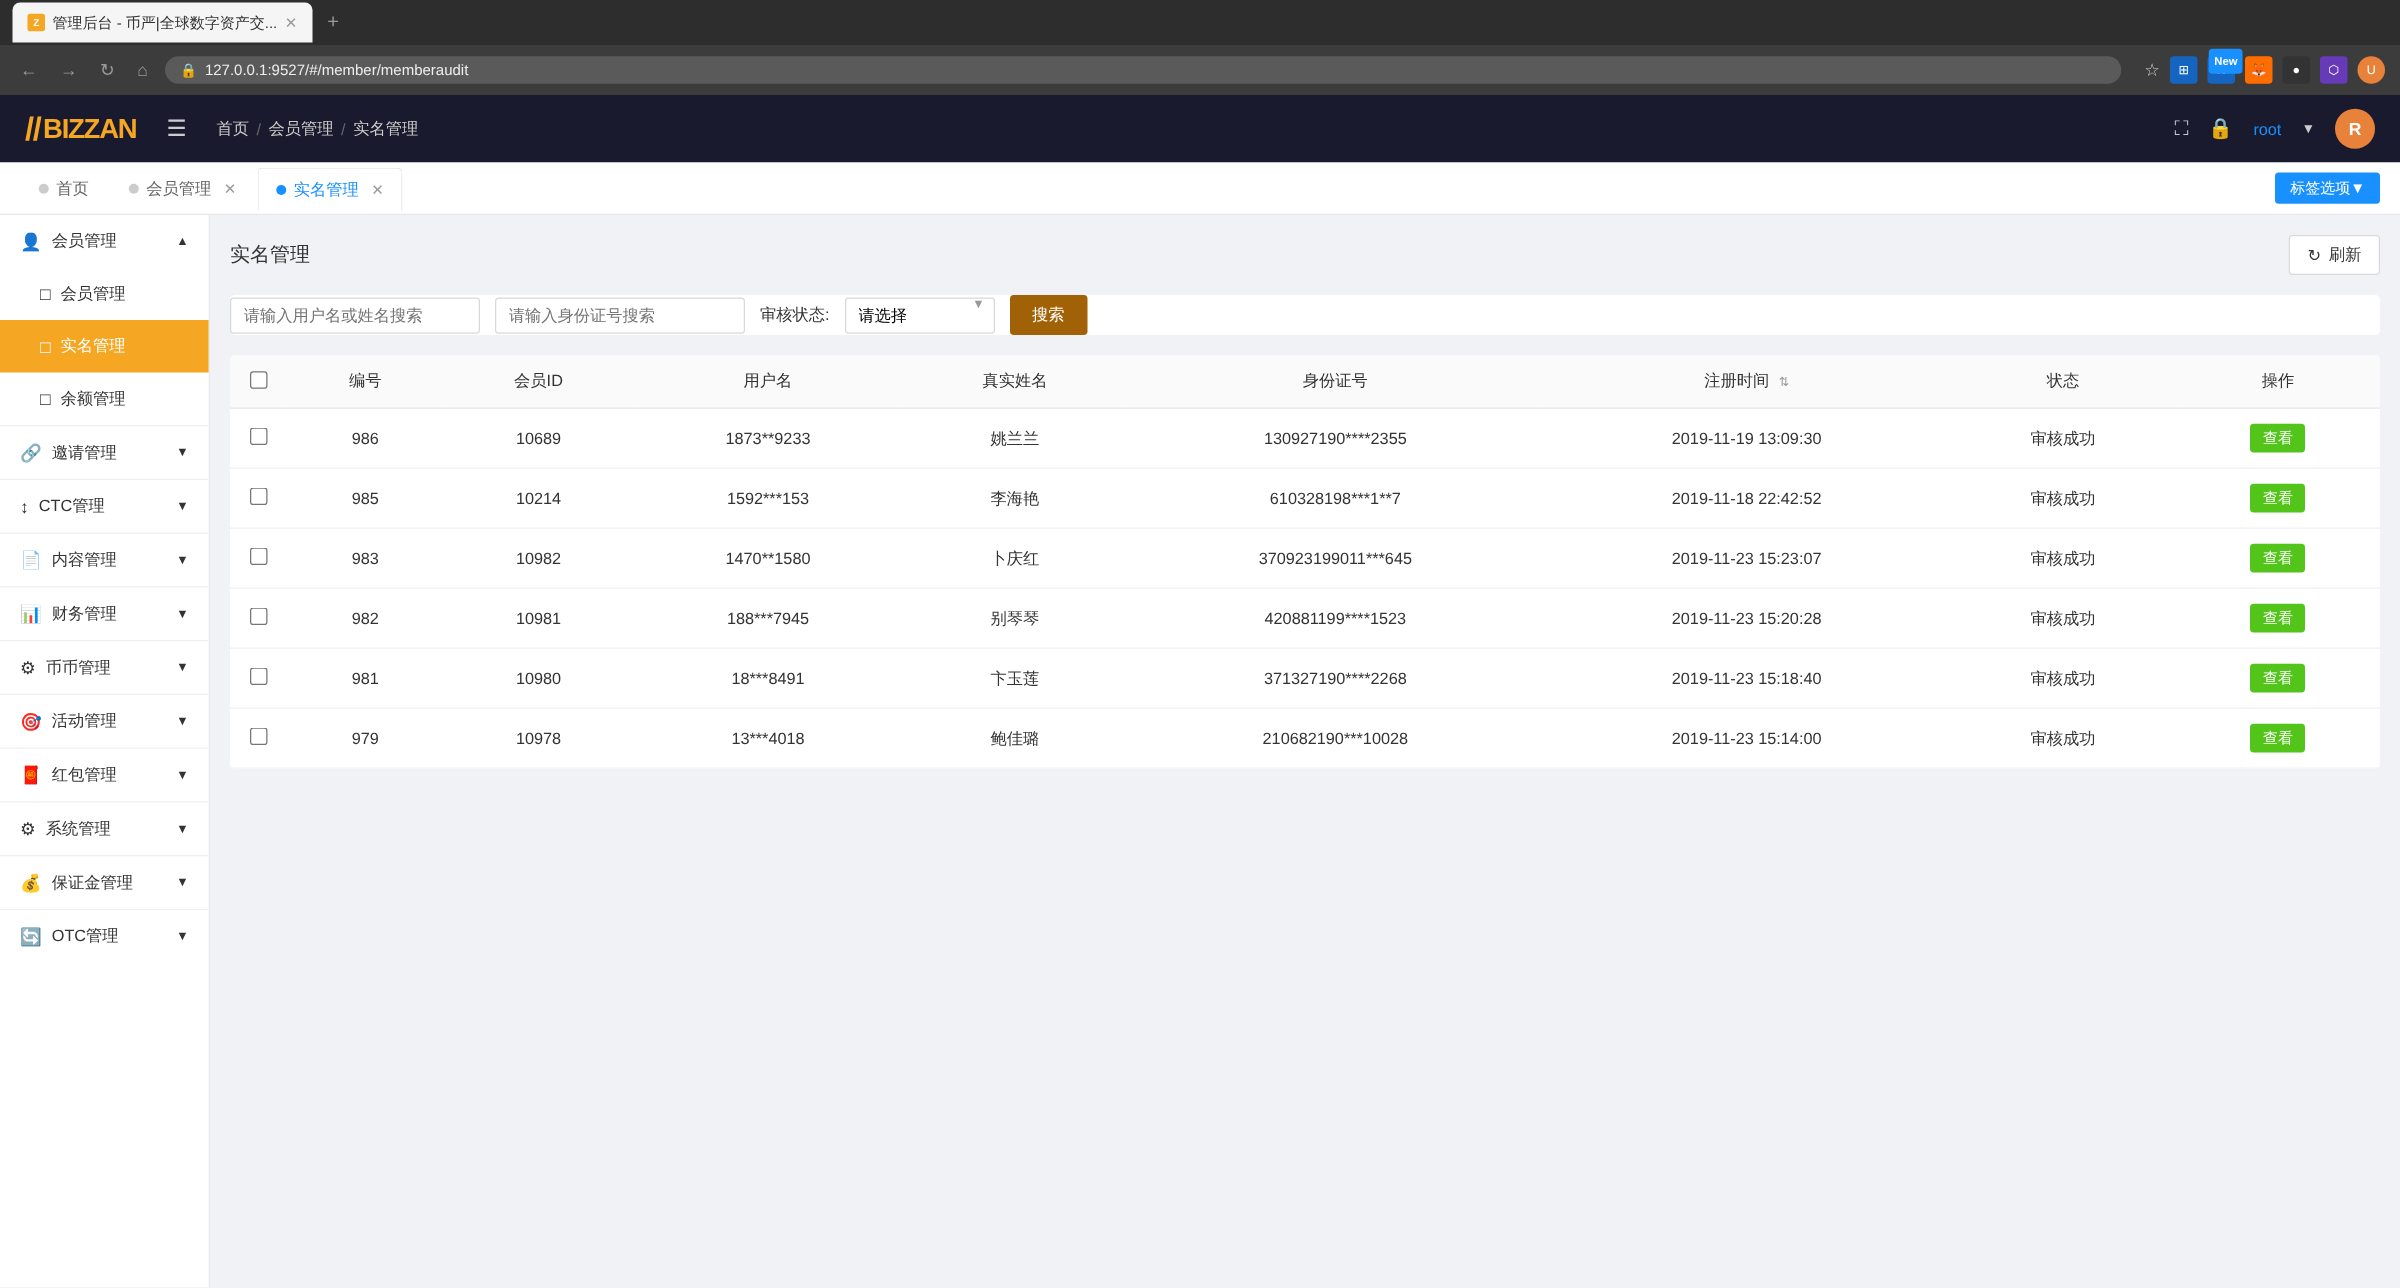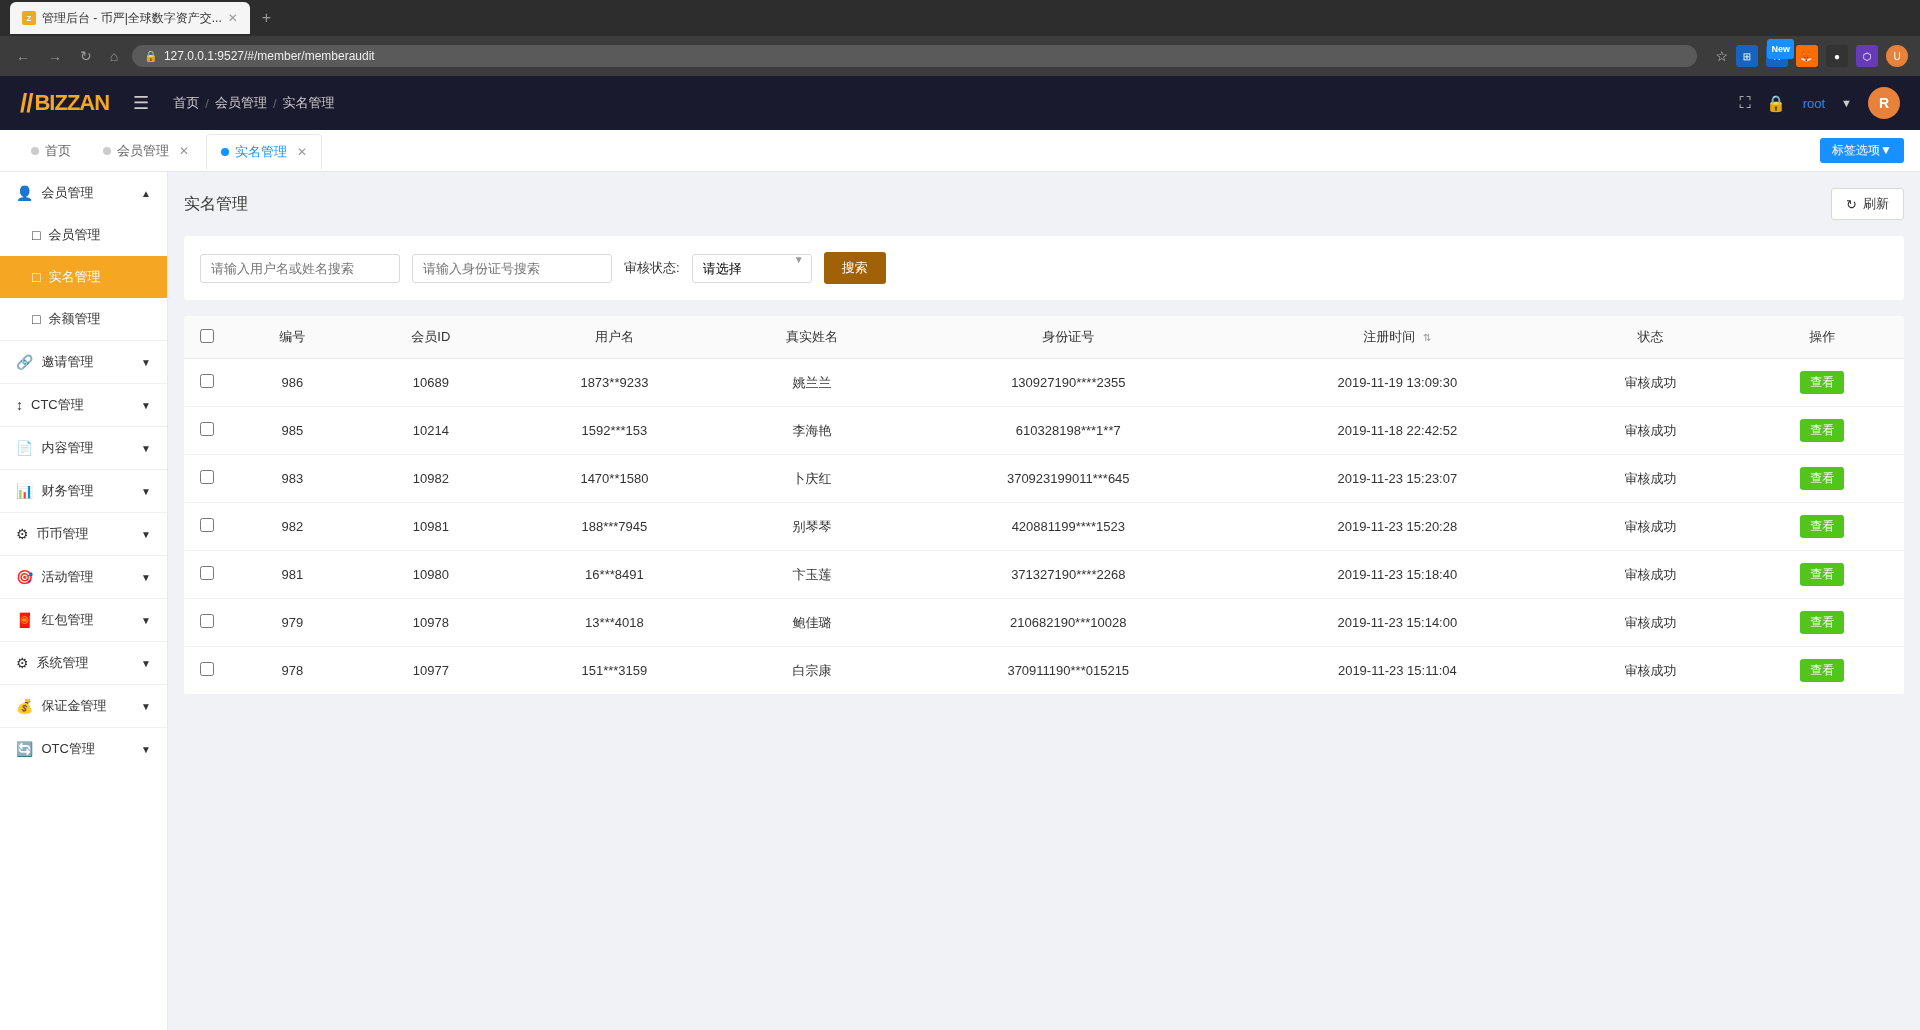--- a/index.html
+++ b/index.html
@@ -62,21 +62,21 @@
     .sidebar-icon { font-size: 14px; }
     .sidebar-sub { padding-left: 32px; }
 
     
     .content { flex: 1; padding: 16px; overflow-y: auto; background: #f0f2f5; }
     .content-header { display: flex; align-items: center; justify-content: space-between; margin-bottom: 16px; }
     .page-title { font-size: 16px; font-weight: 500; color: #333; }
     .refresh-btn { background: #fff; border: 1px solid #d9d9d9; padding: 6px 14px; border-radius: 3px; cursor: pointer; font-size: 13px; color: #333; display: flex; align-items: center; gap: 6px; }
 
     
-    .search-bar { background: #fff; padding: 16px; border-radius: 4px; margin-bottom: 16px; display: flex; align-items: center; gap: 12px; }
+    .search-bar { background: #fff; padding: 0; border-radius: 4px; margin-bottom: 16px; display: flex; align-items: center; gap: 12px; }
     .search-input { border: 1px solid #d9d9d9; border-radius: 3px; padding: 6px 10px; font-size: 13px; width: 200px; outline: none; }
     .search-label { font-size: 13px; color: #333; }
     .search-btn { background: #a16207; color: white; border: none; padding: 7px 18px; border-radius: 3px; cursor: pointer; font-size: 13px; }
 
     
     .table-container { background: #fff; border-radius: 4px; overflow: hidden; }
     table { width: 100%; border-collapse: collapse; }
     thead tr { background: #fafafa; }
     th { padding: 12px 16px; text-align: center; font-weight: 500; color: #333; font-size: 13px; border-bottom: 1px solid #e8e8e8; }
     td { padding: 12px 16px; text-align: center; color: #333; font-size: 13px; border-bottom: 1px solid #f0f0f0; }
@@ -370,21 +370,21 @@
     <td>
       <button class="action-btn">查看</button>
     </td>
   </tr>
               <tr>
     <td class="check-cell">
       <input type="checkbox" style="">
     </td>
     <td>981</td>
     <td>10980</td>
-    <td>16***8491</td>
+    <td>18***8491</td>
     <td>卞玉莲</td>
     <td>371327190****2268</td>
     <td>2019-11-23 15:18:40</td>
     <td class="status-success">审核成功</td>
     <td>
       <button class="action-btn">查看</button>
     </td>
   </tr>
               <tr>
     <td class="check-cell">
@@ -394,33 +394,18 @@
     <td>10978</td>
     <td>13***4018</td>
     <td>鲍佳璐</td>
     <td>210682190***10028</td>
     <td>2019-11-23 15:14:00</td>
     <td class="status-success">审核成功</td>
     <td>
       <button class="action-btn">查看</button>
     </td>
   </tr>
-              <tr>
-    <td class="check-cell">
-      <input type="checkbox" style="">
-    </td>
-    <td>978</td>
-    <td>10977</td>
-    <td>151***3159</td>
-    <td>白宗康</td>
-    <td>370911190***015215</td>
-    <td>2019-11-23 15:11:04</td>
-    <td class="status-success">审核成功</td>
-    <td>
-      <button class="action-btn">查看</button>
-    </td>
-  </tr>
             </tbody>
         </table>
       </div>
     </div>
   </div>
 </div>
 
 </body></html>

